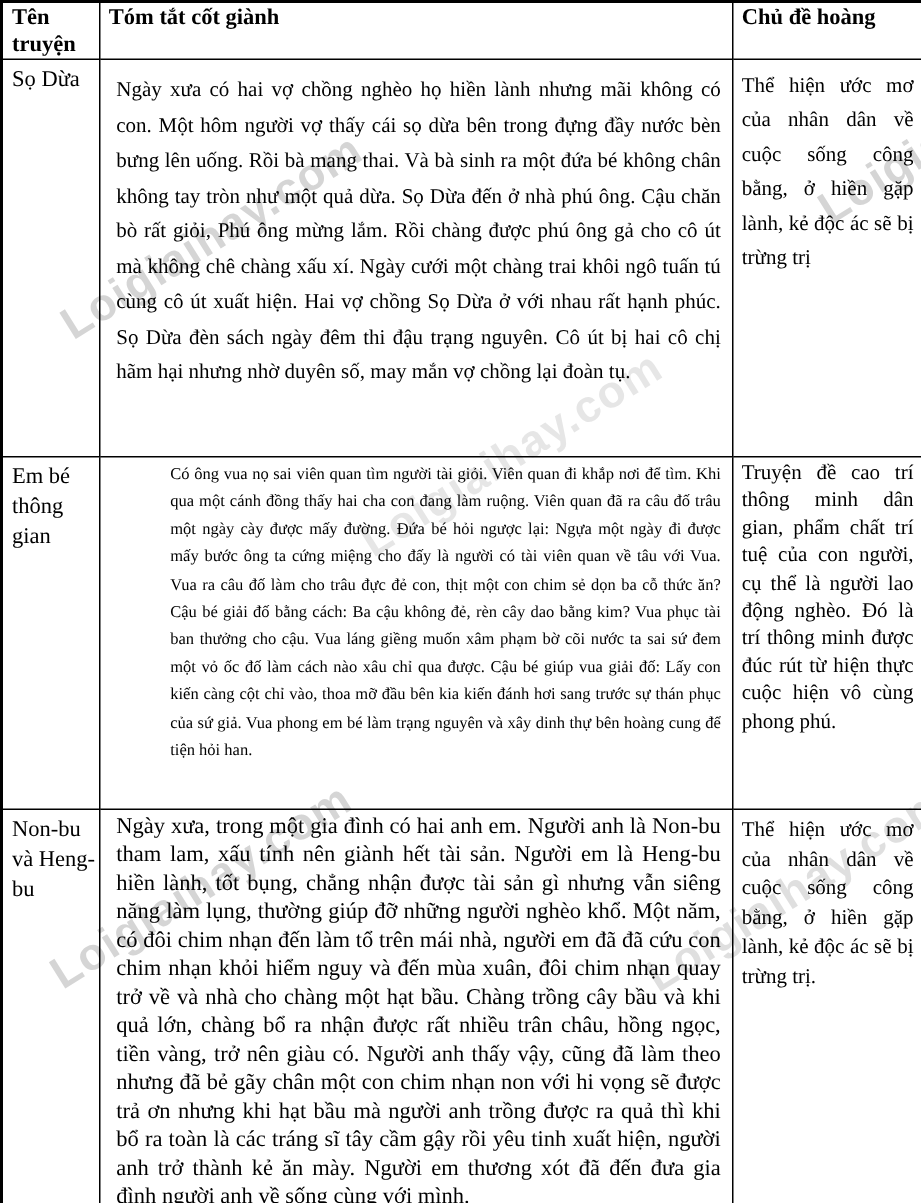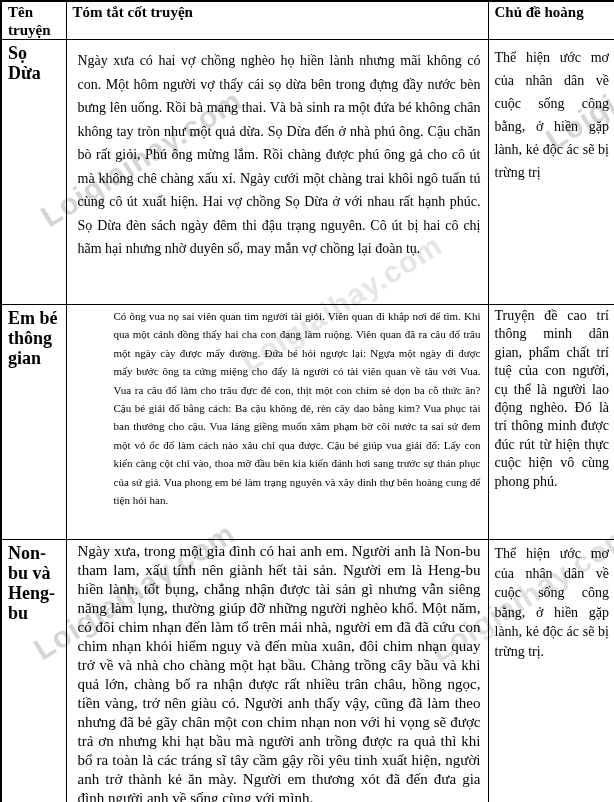--- a/index.html
+++ b/index.html
@@ -62,25 +62,24 @@
   tr.row-2 { height: 235px; }
   tr.row-3 { height: 265px; }
   th.h-cell {
     font-weight: bold;
     font-size: 15px;
     line-height: 17.5px;
     text-align: left;
     padding: 2px 4px 0 6px;
   }
   td.name-cell {
-    font-size: 18px;
+    font-size: 15px;
     line-height: 20px;
     padding: 3px 2px 0 6px;
     word-wrap: break-word;
-    font-weight: bold;
   }
   td.summary-cell {
     text-align: justify;
     padding: 2px 7px 0 11px;
   }
   td.theme-cell {
     text-align: justify;
     padding: 2px 5px 0 6px;
     font-size: 14px;
   }
@@ -106,21 +105,21 @@
 
   <table class="story-table">
     <colgroup>
       <col style="width:65px">
       <col style="width:422px">
       <col style="width:127px">
     </colgroup>
     <tbody>
       <tr class="header-row">
         <th class="h-cell">Tên truyện</th>
-        <th class="h-cell">Tóm tắt cốt truyện</th>
+        <th class="h-cell">Tóm tắt cốt giành</th>
         <th class="h-cell">Chủ đề hoàng</th>
       </tr>
 
       <tr class="row-1">
         <td class="name-cell">Sọ Dừa</td>
         <td class="summary-cell">Ngày xưa có hai vợ chồng nghèo họ hiền lành nhưng mãi không có con. Một hôm người vợ thấy cái sọ dừa bên trong đựng đầy nước bèn bưng lên uống. Rồi bà mang thai. Và bà sinh ra một đứa bé không chân không tay tròn như một quả dừa. Sọ Dừa đến ở nhà phú ông. Cậu chăn bò rất giỏi, Phú ông mừng lắm. Rồi chàng được phú ông gả cho cô út mà không chê chàng xấu xí. Ngày cưới một chàng trai khôi ngô tuấn tú cùng cô út xuất hiện. Hai vợ chồng Sọ Dừa ở với nhau rất hạnh phúc. Sọ Dừa đèn sách ngày đêm thi đậu trạng nguyên. Cô út bị hai cô chị hãm hại nhưng nhờ duyên số, may mắn vợ chồng lại đoàn tụ.</td>
         <td class="theme-cell">Thể hiện ước mơ của nhân dân về cuộc sống công bằng, ở hiền gặp lành, kẻ độc ác sẽ bị trừng trị</td>
       </tr>
 
       <tr class="row-2">

